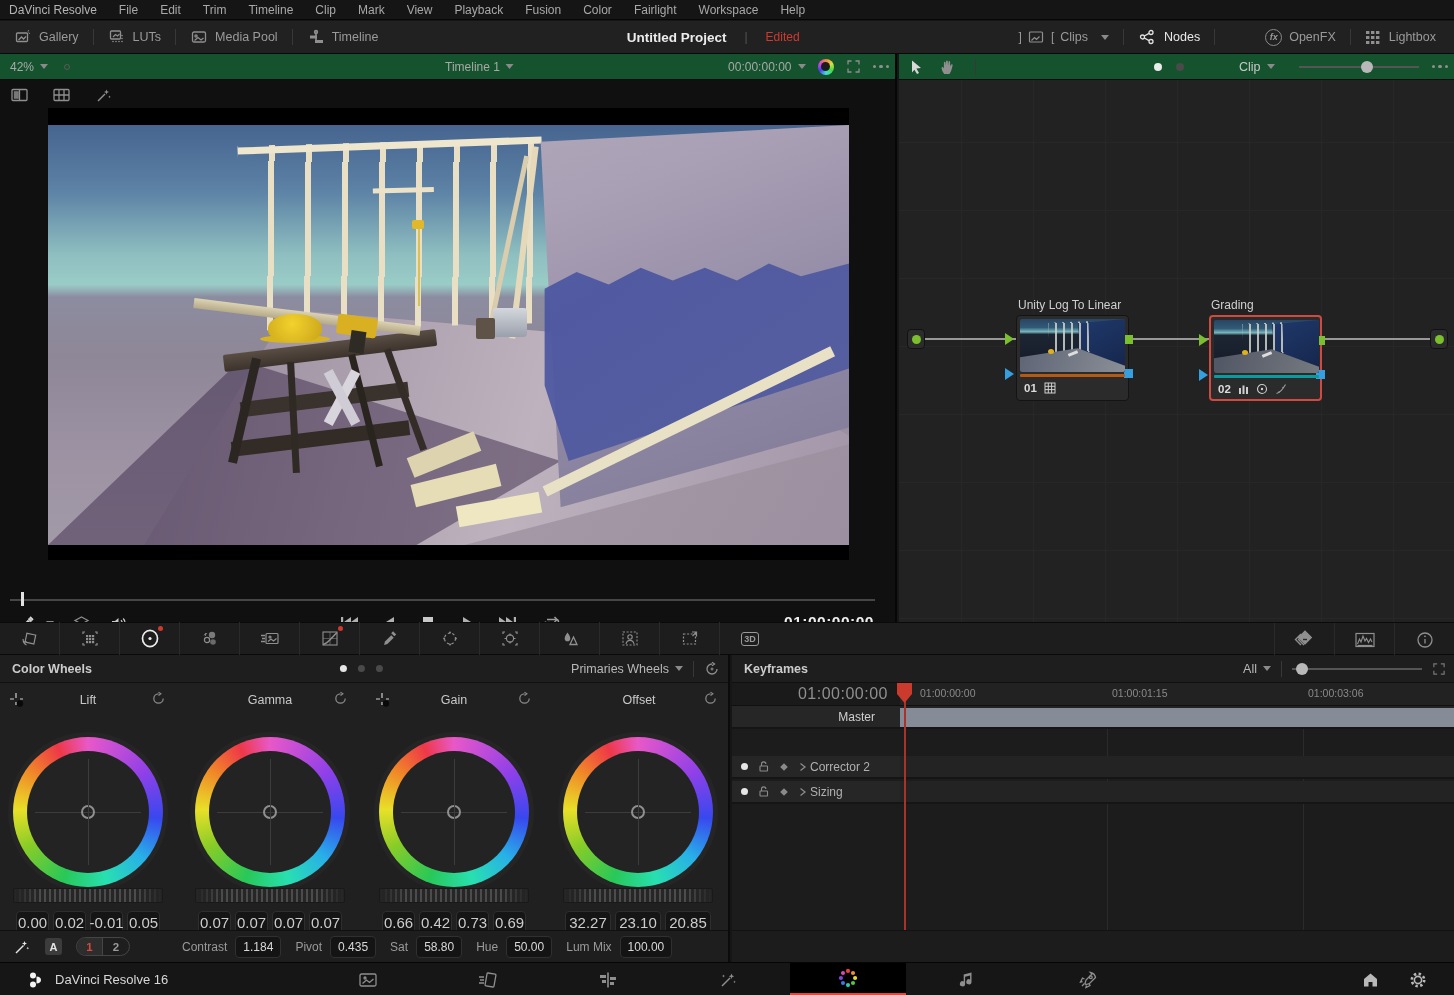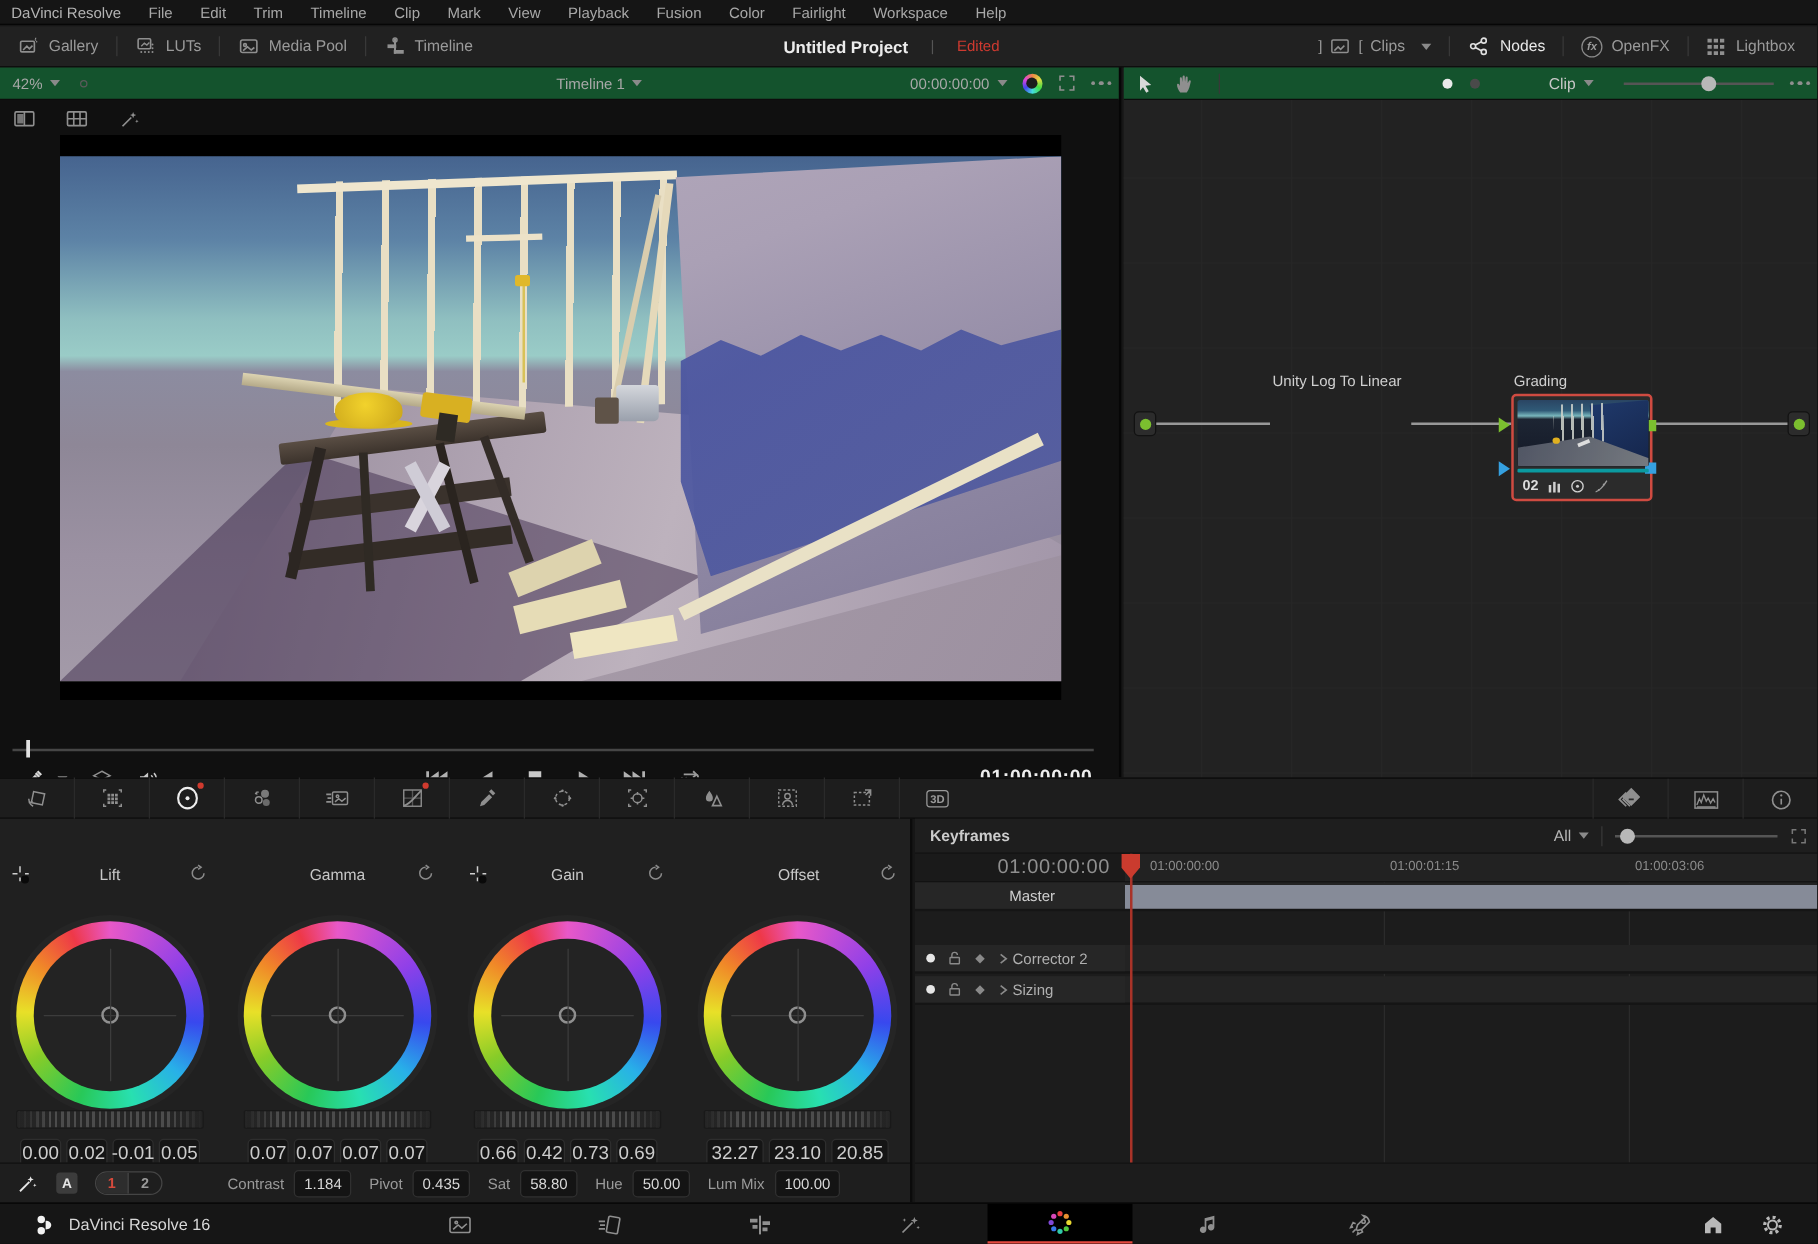--- a/index.html
+++ b/index.html
@@ -16,21 +16,21 @@
 
   
   .toolbar{position:absolute;left:0;top:21px;width:1454px;height:33px;background:#212121;border-bottom:1px solid #090909;display:flex;align-items:center;}
   .tbtn{display:flex;align-items:center;gap:7px;font-size:12.5px;color:#9a9a9a;padding:0 14px;height:100%;}
   .tbtn.active{color:#e8e8e8;}
   .tb-left{display:flex;align-items:center;height:100%;}
   .tb-right{position:absolute;right:4px;top:0;height:100%;display:flex;align-items:center;}
   .title-wrap{position:absolute;left:50%;top:0;transform:translateX(-58%);height:100%;display:flex;align-items:center;gap:18px;}
   .proj-title{font-size:13.5px;font-weight:700;color:#ececec;}
   .edited{font-size:12px;color:#cf3a30;}
-  .fxicon{width:17px;height:17px;border:1.4px solid #8a8a8a;border-radius:50%;display:flex;align-items:center;justify-content:center;font-size:9px;font-style:italic;font-weight:700;color:#9a9a9a;}
+  .fxicon{width:17px;height:17px;border:1.4px solid #8a8a8a;border-radius:50%;display:flex;align-items:center;justify-content:center;font-size:9px;font-style:italic;font-weight:700;color:#9a9a9a;margin-left:36px;}
   .bracket{font-size:12px;color:#9a9a9a;letter-spacing:-1px;}
 
   
   .main{position:absolute;left:0;top:54px;width:1454px;height:568px;}
   .viewer-pane{position:absolute;left:0;top:0;width:897px;height:568px;background:#101010;border-right:2px solid #060606;}
   .pane-header{position:relative;width:100%;height:26px;background:#14532d;border-bottom:1px solid #0c0c0c;display:flex;align-items:center;font-size:12px;color:#a8a8a8;}
   .vh-center{position:absolute;left:50%;transform:translateX(-50%);display:flex;align-items:center;margin-left:32px;}
   .vh-right{position:absolute;right:6px;display:flex;align-items:center;gap:12px;}
   .ring-dot{width:6px;height:6px;border:1px solid #5a5a5a;border-radius:50%;margin-left:16px;}
   .vbody{position:absolute;left:0;top:26px;right:0;bottom:0;background:#101010;}
@@ -534,20 +534,43 @@
         <div class="endpoint" style="left:8px">
             <i></i>
           </div>
         <div class="endpoint" style="left:531px">
             <i></i>
           </div>
 
         <div class="node-label" style="left:119px">Unity Log To Linear</div>
         <div class="node-label" style="left:312px">Grading</div>
 
+        <div class="nodebox" style="left:117px">
+          <span class="conn tri-in" style="top:17px"></span>
+          <span class="conn tri-in blue" style="top:52px"></span>
+          <span class="sq-out" style="top:19px"></span>
+          <span class="sq-out blue" style="top:53px"></span>
+          <div class="thumb">
+              <div class="t-wall"></div>
+              <div class="t-studs"></div>
+              <div class="t-floor"></div>
+              <div class="t-hat"></div>
+              <div class="t-mark"></div>
+            </div>
+          <div class="node-bar" style="background:#b55a12"></div>
+          <div class="node-footer">
+            <span>01</span>
+            <span>
+                <svg width="12" height="12" viewBox="0 0 12 12" fill="none" stroke="#cfcfcf" stroke-width="1">
+                  <rect x="1" y="1" width="10" height="10"></rect>
+                  <path d="M1 4.3h10M1 7.6h10M4.3 1v10M7.6 1v10"></path>
+                </svg>
+              </span>
+          </div>
+        </div>
 
         <div class="nodebox selected" style="left:310px">
           <span class="conn tri-in" style="top:17px"></span>
           <span class="conn tri-in blue" style="top:52px"></span>
           <span class="sq-out" style="top:19px"></span>
           <span class="sq-out blue" style="top:53px"></span>
           <div class="thumb">
               <div class="t-wall"></div>
               <div class="t-studs"></div>
               <div class="t-floor" style="filter:brightness(.85)"></div>
@@ -702,20 +725,42 @@
           <svg width="20" height="20" viewBox="0 0 20 20" fill="none" stroke="#8f8f8f" stroke-width="1.3">
             <circle cx="10" cy="10" r="7"></circle>
             <path d="M10 9v4.5"></path>
             <circle cx="10" cy="6.3" r=".9" fill="#8f8f8f" stroke="none"></circle>
           </svg>
         </div>
     </div>
   </div>
 
   <div class="wheels-panel">
+    <div class="panel-head">
+      <span class="panel-title">Color Wheels</span>
+      <div class="wh-dots">
+          <i class="on"></i>
+          <i></i>
+          <i></i>
+        </div>
+      <div class="wh-right">
+        <div style="display:flex;align-items:center">
+          <span>Primaries Wheels</span>
+          <span class="caret"></span>
+        </div>
+        <div class="vsep"></div>
+        <span>
+            <svg width="16" height="16" viewBox="0 0 16 16" fill="none" stroke="#8f8f8f" stroke-width="1.3">
+              <path d="M13 8A5 5 0 1 1 8 3"></path>
+              <path d="M8 1.2L10.5 3 8 4.8"></path>
+              <path d="M8 6.5v3M6.5 8h3" stroke-width="1.1"></path>
+            </svg>
+          </span>
+      </div>
+    </div>
 
     <div class="wcol" style="left:0">
       <span class="ballbtn">
           <svg width="18" height="18" viewBox="0 0 18 18" fill="none" stroke="#cfcfcf" stroke-width="1.2">
             <path d="M8 2v5M8 11v3M2 8h4M12 8h3"></path>
             <circle cx="12" cy="12.5" r="2.6" fill="#0a0a0a" stroke="#0a0a0a"></circle>
           </svg>
         </span>
       <span class="wname">Lift</span>
       <span class="resetbtn">
@@ -903,21 +948,21 @@
       <div class="kf-tc">01:00:00:00</div>
       <div class="kf-ruler">
         <span style="left:20px">01:00:00:00</span>
         <span style="left:212px">01:00:01:15</span>
         <span style="left:408px">01:00:03:06</span>
       </div>
       <div class="kf-grid" style="left:375px"></div>
       <div class="kf-grid" style="left:571px"></div>
 
       <div class="kfrow" style="top:23px">
-        <div class="labelcell" style="justify-content:flex-end;padding-right:56px">
+        <div class="labelcell" style="justify-content:flex-end;padding-right:25px">
             <span class="rowlabel" style="color:#d0d0d0">Master</span>
           </div>
         <div class="master-track"></div>
       </div>
       <div class="kfrow" style="top:73px">
         <div class="labelcell">
             <span class="rowicons">
               <i class="endot"></i>
               <svg width="13" height="13" viewBox="0 0 13 13" fill="none" stroke="#8a8a8a" stroke-width="1.1">
                 <rect x="3" y="6" width="7.5" height="5" rx=".5"></rect>

